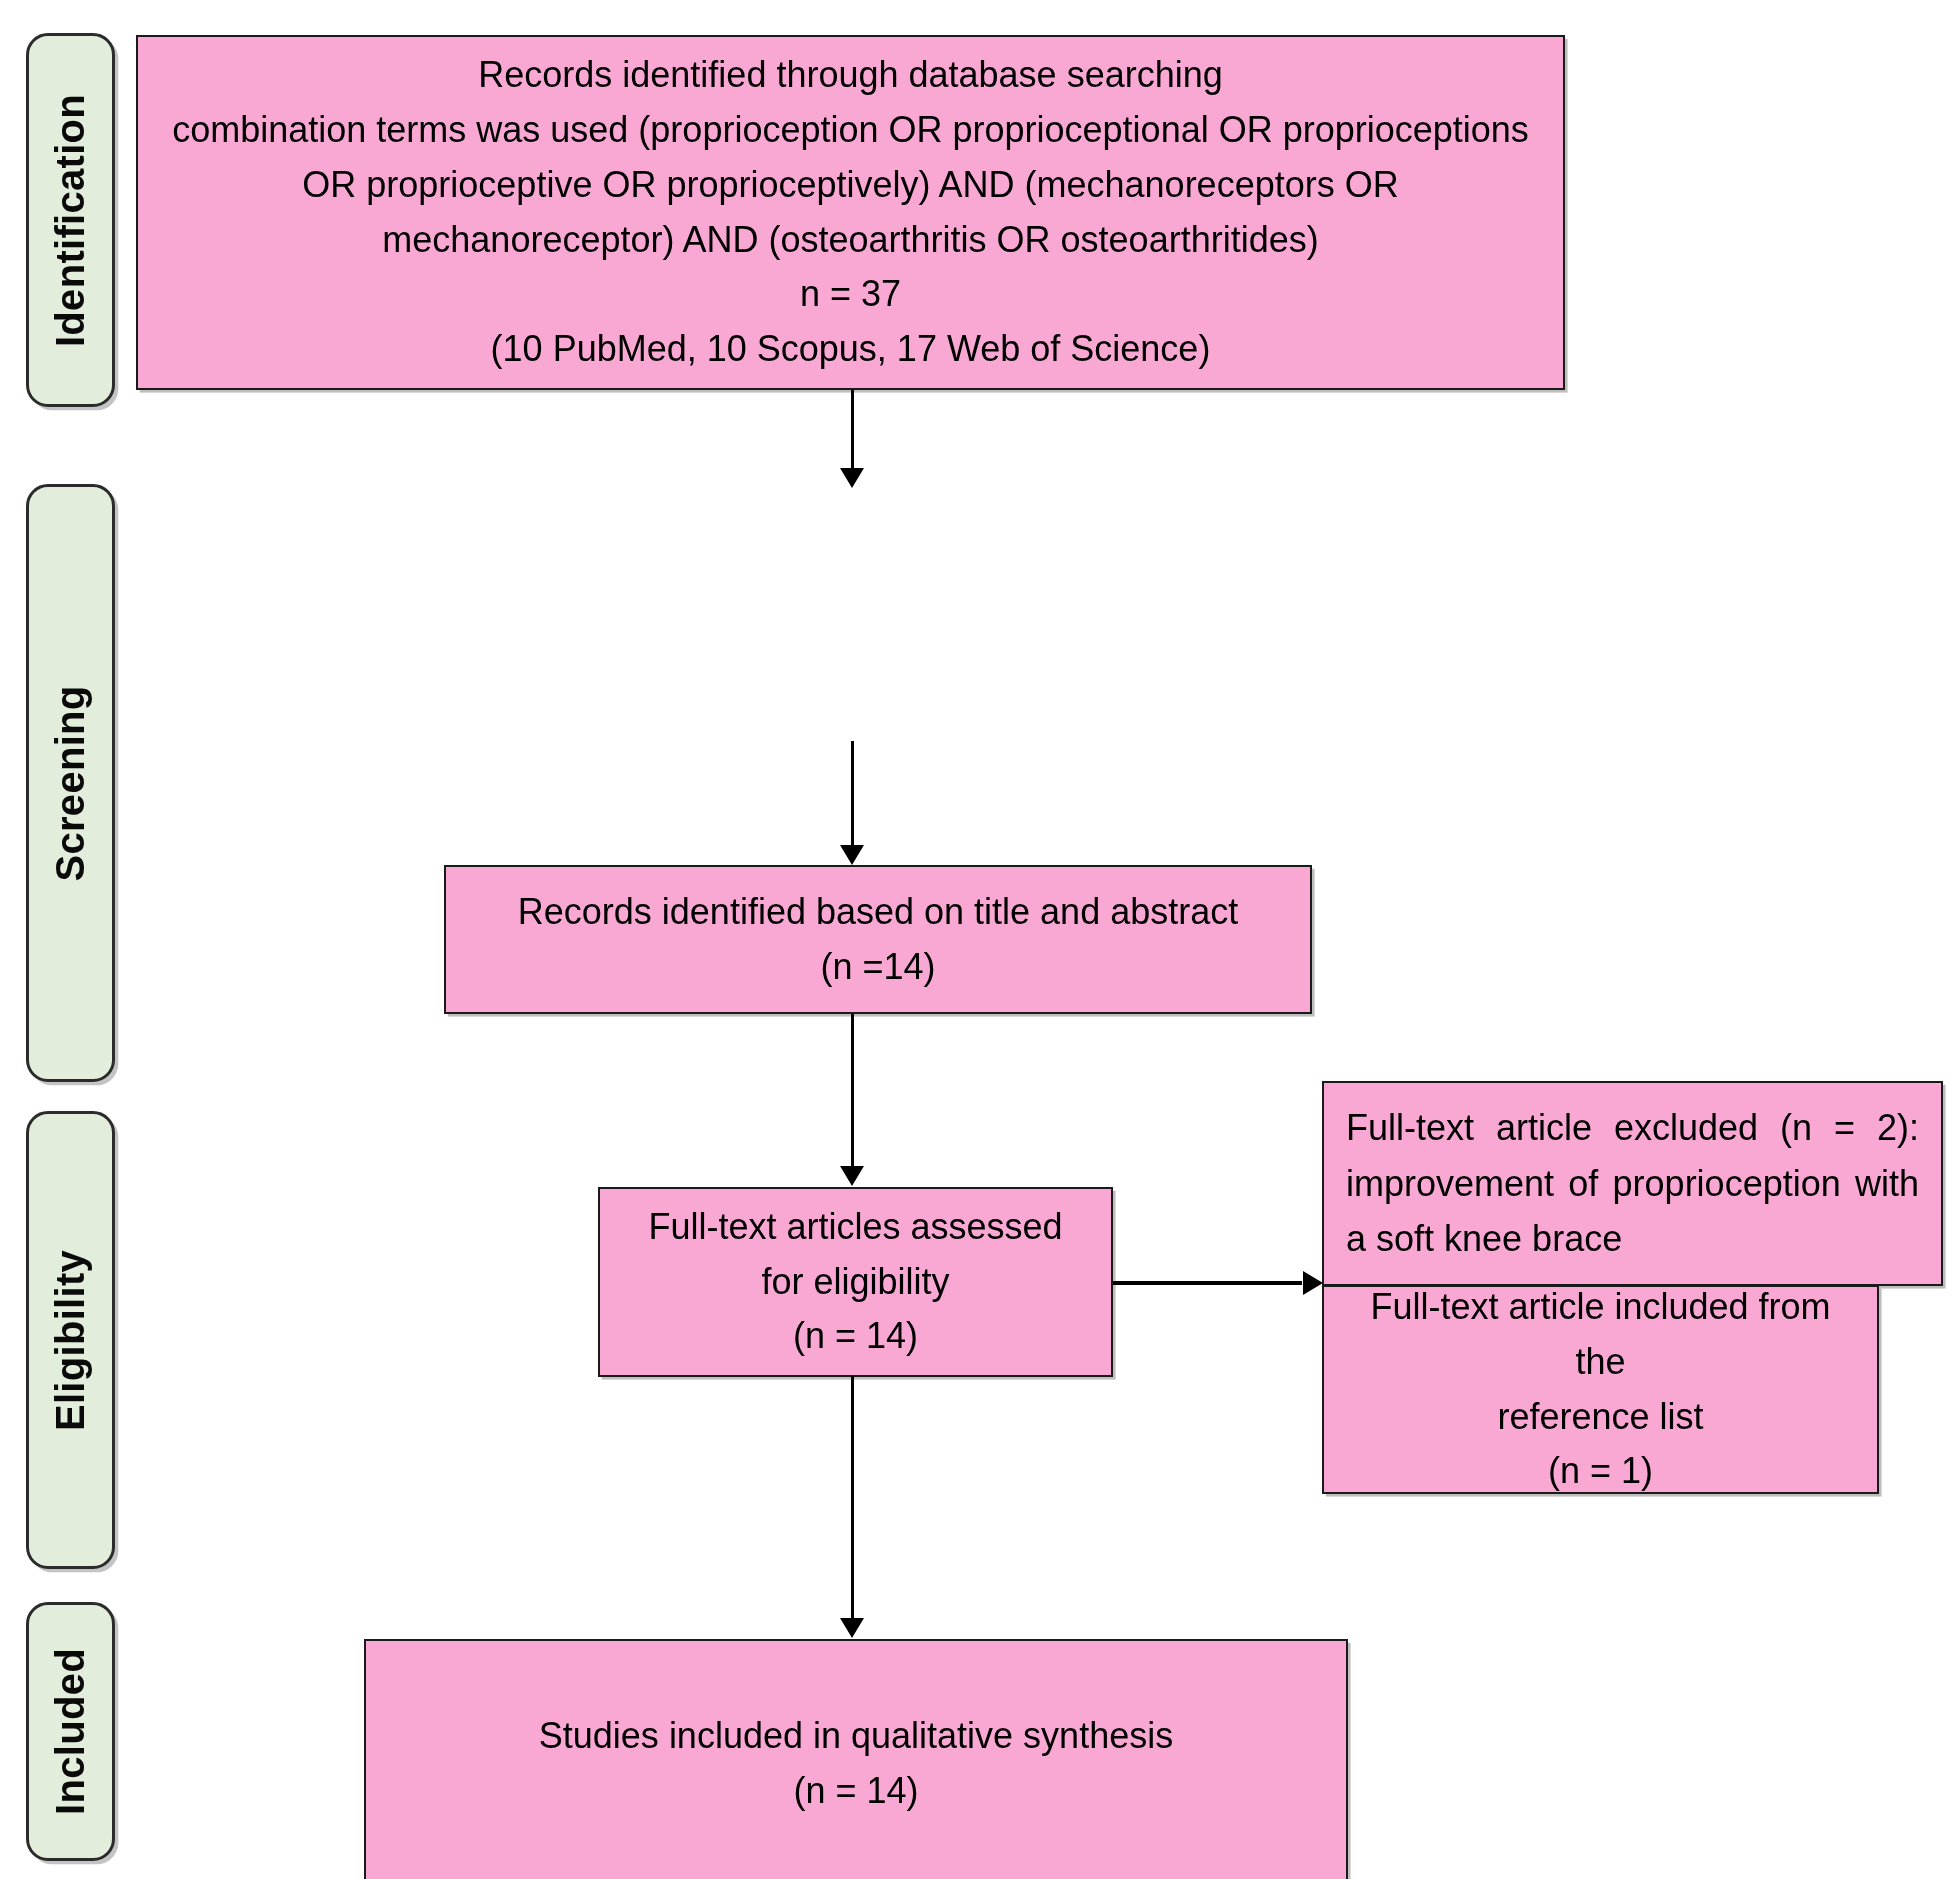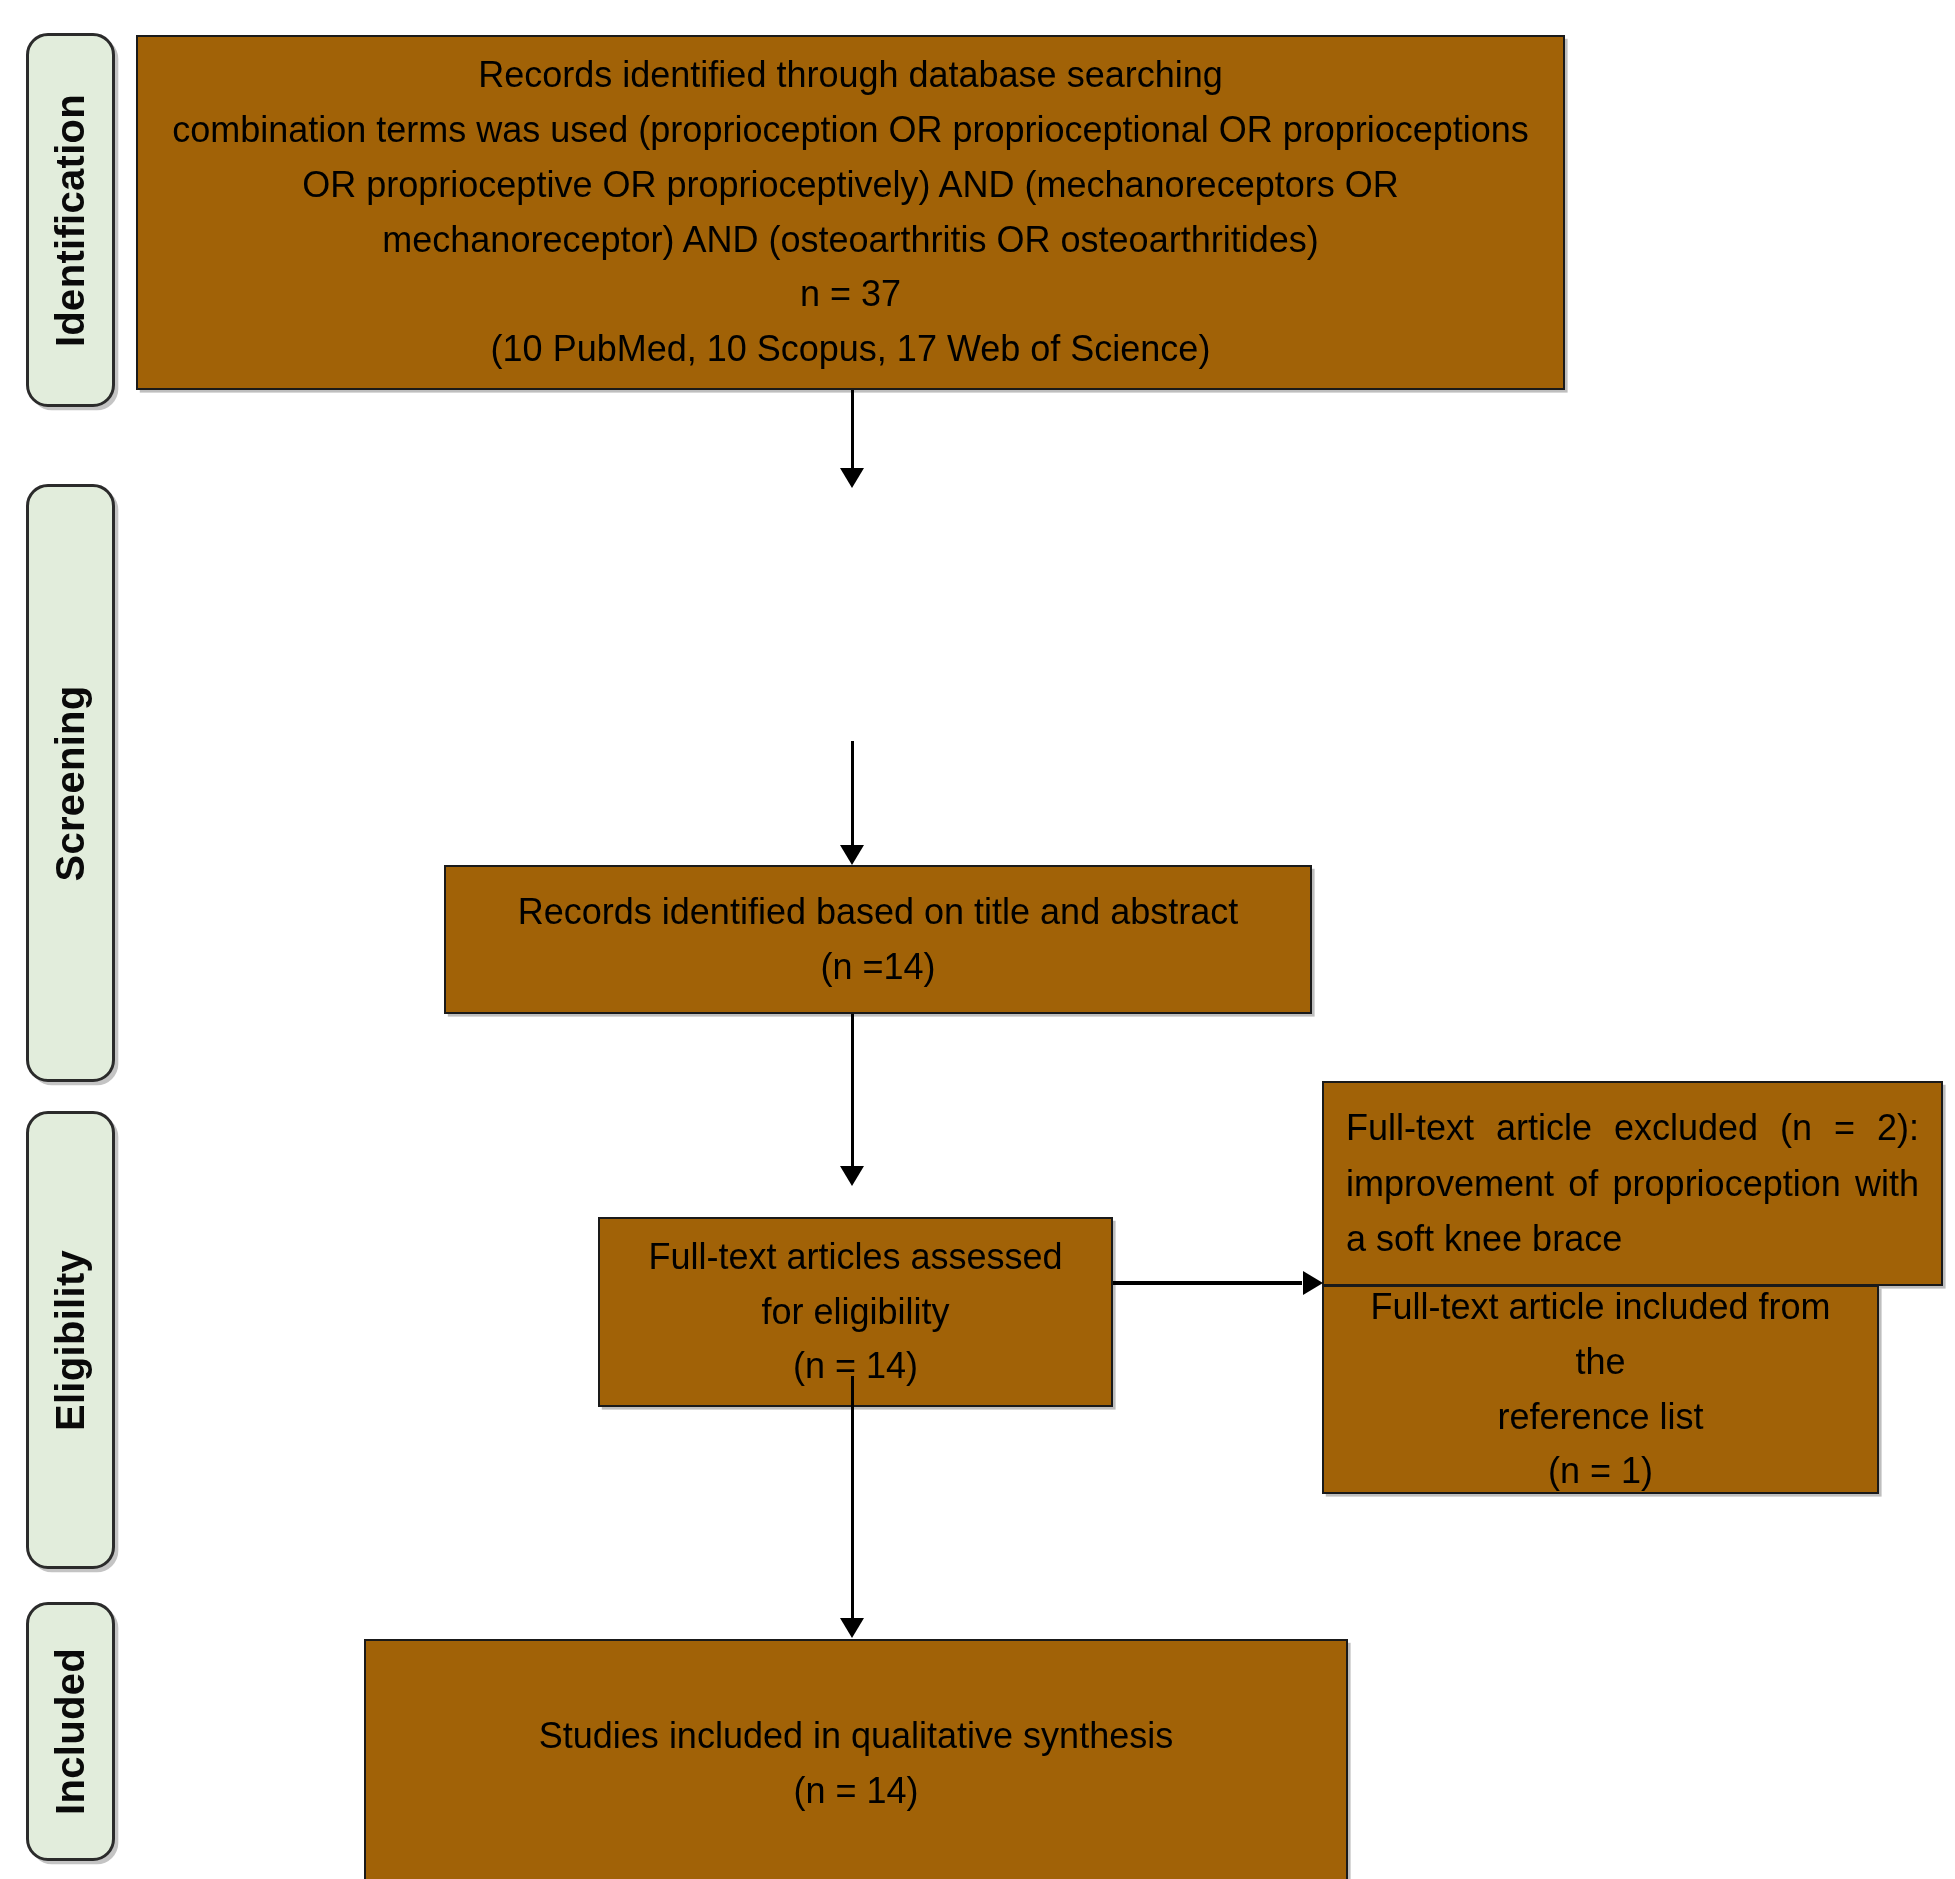--- a/index.html
+++ b/index.html
@@ -38,21 +38,21 @@
     font-weight: bold;
     font-size: 40px;
     letter-spacing: 0.3px;
     color: #0a0a0a;
     font-family: "Liberation Sans", sans-serif;
   }
 
   
   .flow-box {
     position: absolute;
-    background: #a16207;
+    background: #f9a8d4;
     border: 2.6px solid #1a1a1a;
     box-sizing: border-box;
     display: flex;
     flex-direction: column;
     align-items: center;
     justify-content: center;
     box-shadow: 3.2px 3.2px 0 -0.6px rgba(70,70,70,0.35);
   }
   .flow-box .box-text {
     font-size: 36px;
@@ -141,21 +141,21 @@
 n = 37
 (10 PubMed, 10 Scopus, 17 Web of Science)</div>
   </div>
 
 
   <div class="flow-box" style="left:444px; top:865px; width:868px; height:149px;">
     <div class="box-text">Records identified based on title and abstract
 (n =14)</div>
   </div>
 
-  <div class="flow-box" style="left:598px; top:1187px; width:515px; height:190px;margin-top:30px;">
+  <div class="flow-box" style="left:598px; top:1187px; width:515px; height:190px;">
     <div class="box-text">Full-text articles assessed
 for eligibility
 (n = 14)</div>
   </div>
 
   <div class="flow-box justified" style="left:1322px; top:1081px; width:621px; height:205px;">
     <div class="box-text">Full-text article excluded (n = 2): improvement of proprioception with a soft knee brace</div>
   </div>
 
   <div class="flow-box" style="left:1322px; top:1285px; width:557px; height:209px;">

